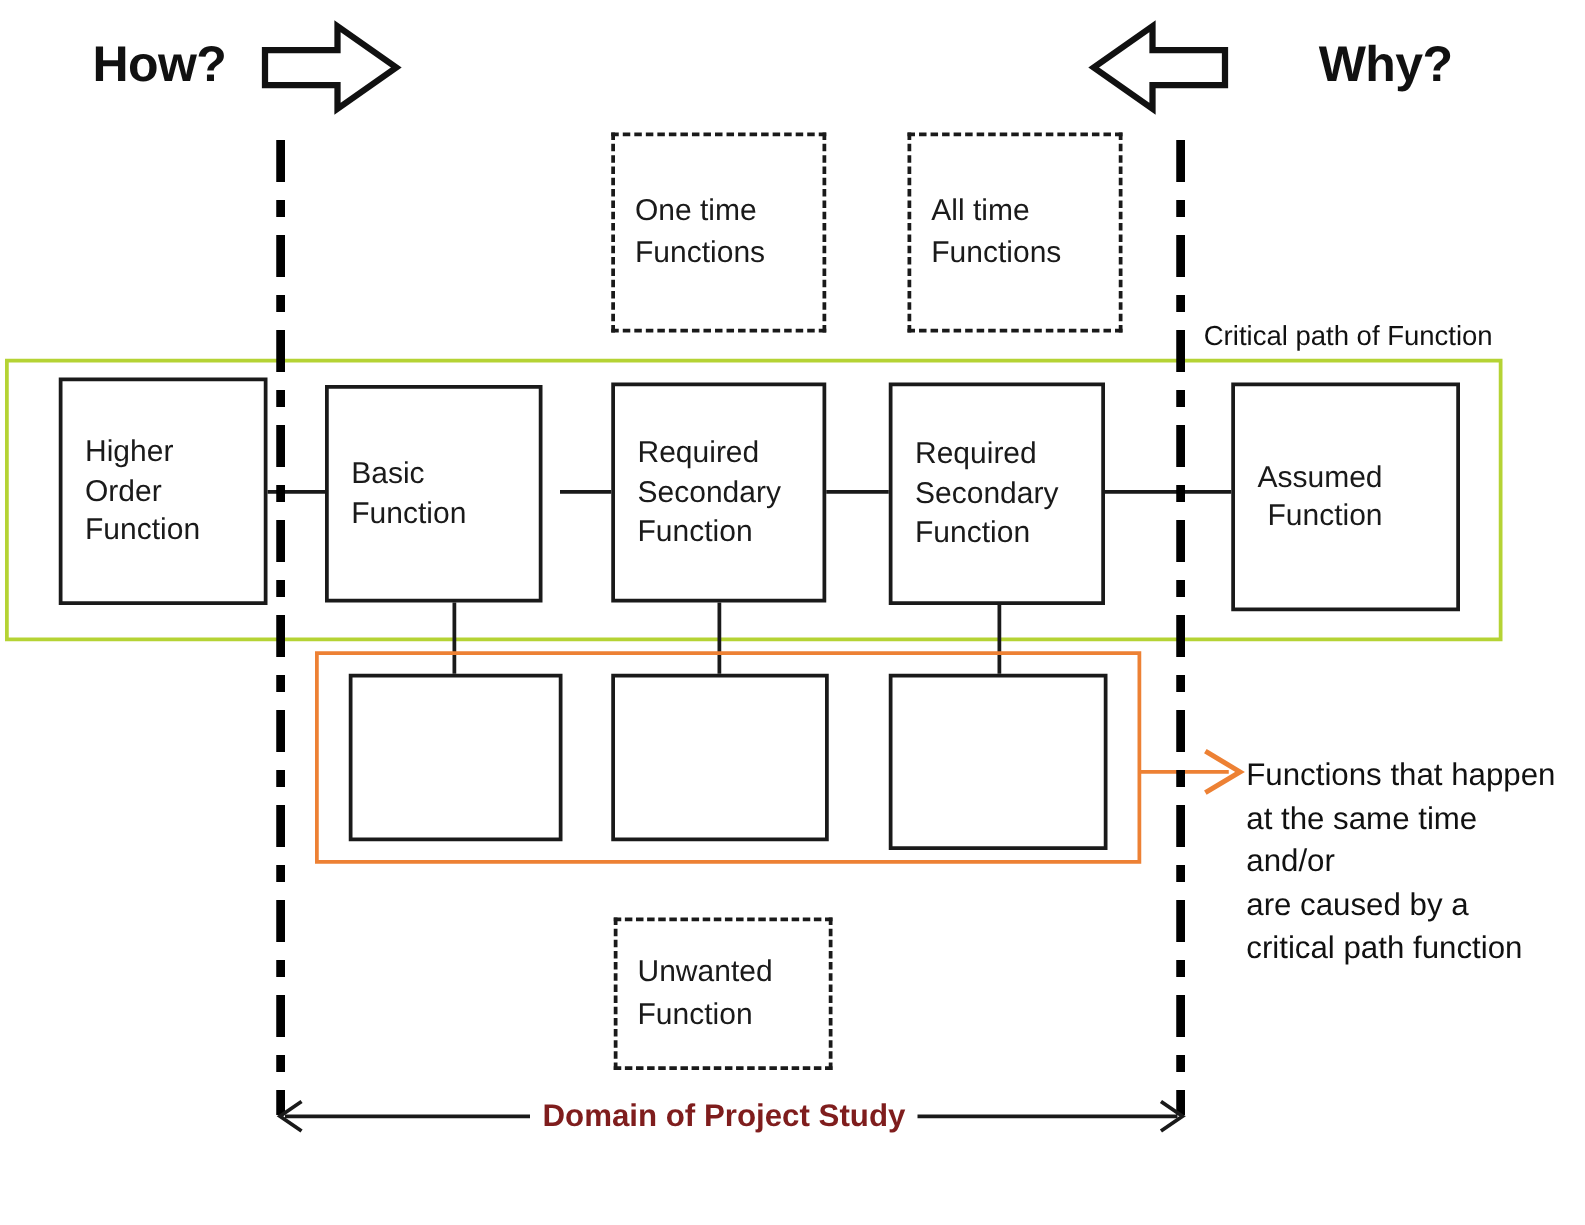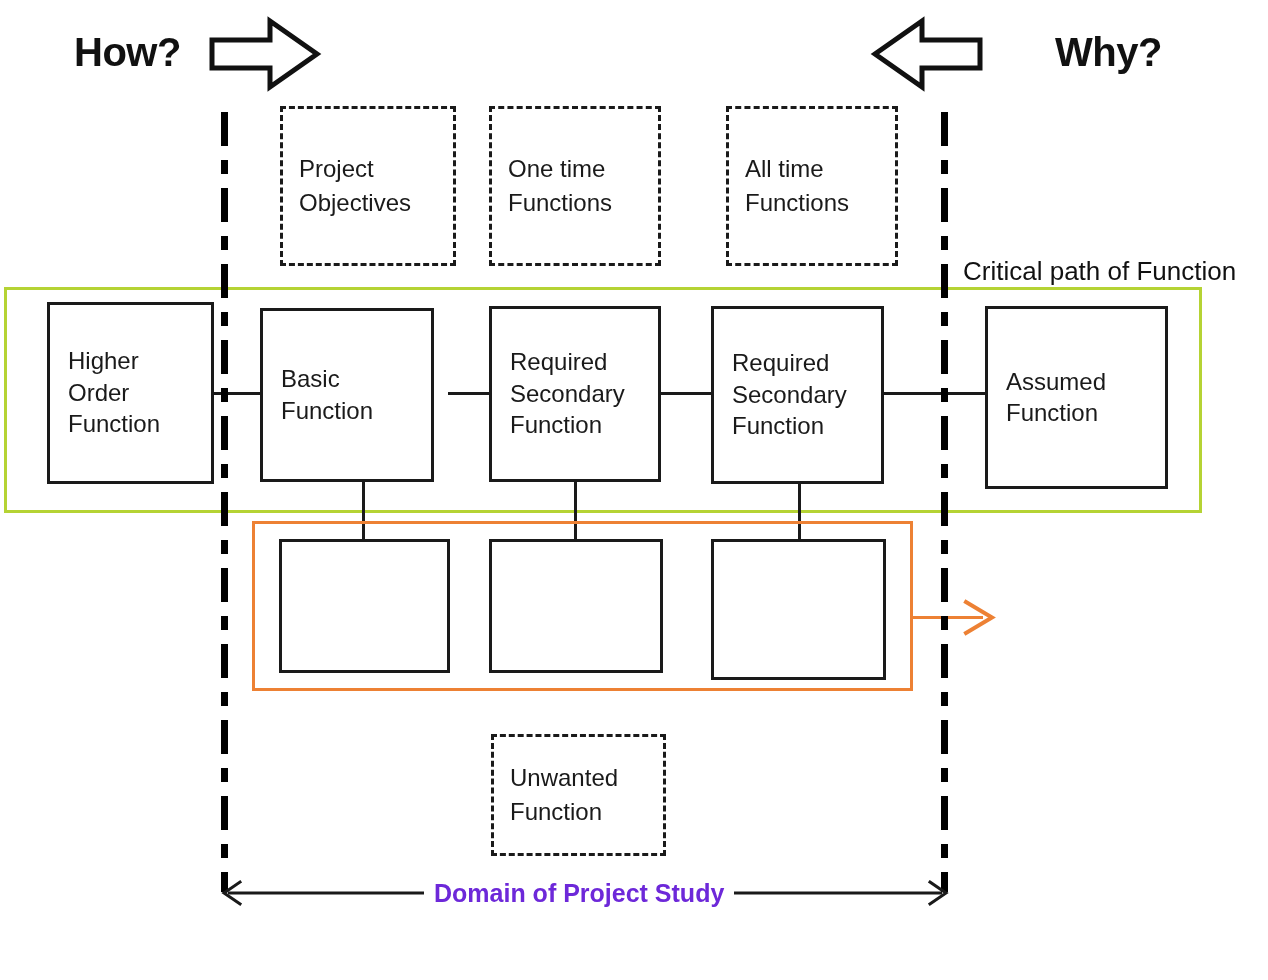--- a/index.html
+++ b/index.html
@@ -45,28 +45,28 @@
     white-space: pre-line;
   }
   .anno-text {
     font-size: 25px;
     color: #111111;
     line-height: 1.38;
     font-weight: 500;
     white-space: pre-line;
   }
   .side-label {
-    font-size: 26px;
+    font-size: 22px;
     color: #111111;
     font-weight: 500;
     white-space: nowrap;
   }
   .domain-label {
     font-size: 25px;
-    color: #6d28d9;
+    color: #7f1d1d;
     font-weight: 600;
     white-space: nowrap;
     background: #ffffff;
     padding: 0 10px;
   }
 
   
   .solid-box {
     border: 3px solid #1a1a1a;
     background: #ffffff;
@@ -145,24 +145,20 @@
 
   <div class="abs hline" style="left:186px; top:392px; width:92px;"></div>
   <div class="abs hline" style="left:448px; top:392px; width:44px;"></div>
   <div class="abs hline" style="left:659px; top:392px; width:55px;"></div>
   <div class="abs hline" style="left:882px; top:392px; width:105px;"></div>
 
   <div class="abs vline" style="left:362px; top:480px; height:60px;"></div>
   <div class="abs vline" style="left:574px; top:480px; height:60px;"></div>
   <div class="abs vline" style="left:798px; top:480px; height:60px;"></div>
 
-  <div class="abs dashed-box" style="left:280px; top:106px; width:176px; height:160px;">
-    <span class="dbox-inner dashed-text">Project
-Objectives</span>
-  </div>
 
   <div class="abs dashed-box" style="left:489px; top:106px; width:172px; height:160px;">
     <span class="dbox-inner dashed-text">One time
 Functions</span>
   </div>
 
   <div class="abs dashed-box" style="left:726px; top:106px; width:172px; height:160px;">
     <span class="dbox-inner dashed-text">All time
 Functions</span>
   </div>
@@ -183,21 +179,21 @@
 Secondary
 Function</span>
   </div>
 
   <div class="abs solid-box" style="left:711px; top:306px; width:173px; height:178px;">
     <span class="box-inner box-text">Required
 Secondary
 Function</span>
   </div>
 
-  <div class="abs solid-box" style="left:985px; top:306px; width:183px; height:183px;">
+  <div class="abs solid-box" style="left:985px; top:306px; width:183px; height:183px;text-align:right;">
     <span class="box-inner box-text">Assumed
 Function</span>
   </div>
 
   <div class="abs side-label" style="left:963px; top:256px;">Critical path of Function</div>
 
   <div class="abs orange-frame" style="left:252px; top:521px; width:661px; height:170px;"></div>
 
   <div class="abs solid-box" style="left:279px; top:539px; width:171px; height:134px;">
     <span class="box-inner box-text"></span>
@@ -211,20 +207,25 @@
     <span class="box-inner box-text"></span>
   </div>
 
   <div class="abs oline" style="left:911px; top:616px; width:72px;"></div>
   <div class="abs" style="left:962px; top:600px;">
     <svg width="36" height="36" viewBox="0 0 36 36">
       <path d="M4 2 L30 17.5 L4 33" fill="none" stroke="#ed8134" stroke-width="4" stroke-linecap="square" stroke-linejoin="miter"></path>
     </svg>
   </div>
 
+  <div class="abs anno-text" style="left:997px; top:603px; width:270px;">Functions that happen
+at the same time
+and/or
+are caused by a
+critical path function</div>
 
   <div class="abs dashed-box" style="left:491px; top:734px; width:175px; height:122px;">
     <span class="dbox-inner dashed-text">Unwanted
 Function</span>
   </div>
 
   <div class="abs dashdot-v" style="left:221px; top:112px; height:780px;"></div>
   <div class="abs dashdot-v" style="left:941px; top:112px; height:780px;"></div>
 
   <div class="abs" style="left:218px; top:876px;">

